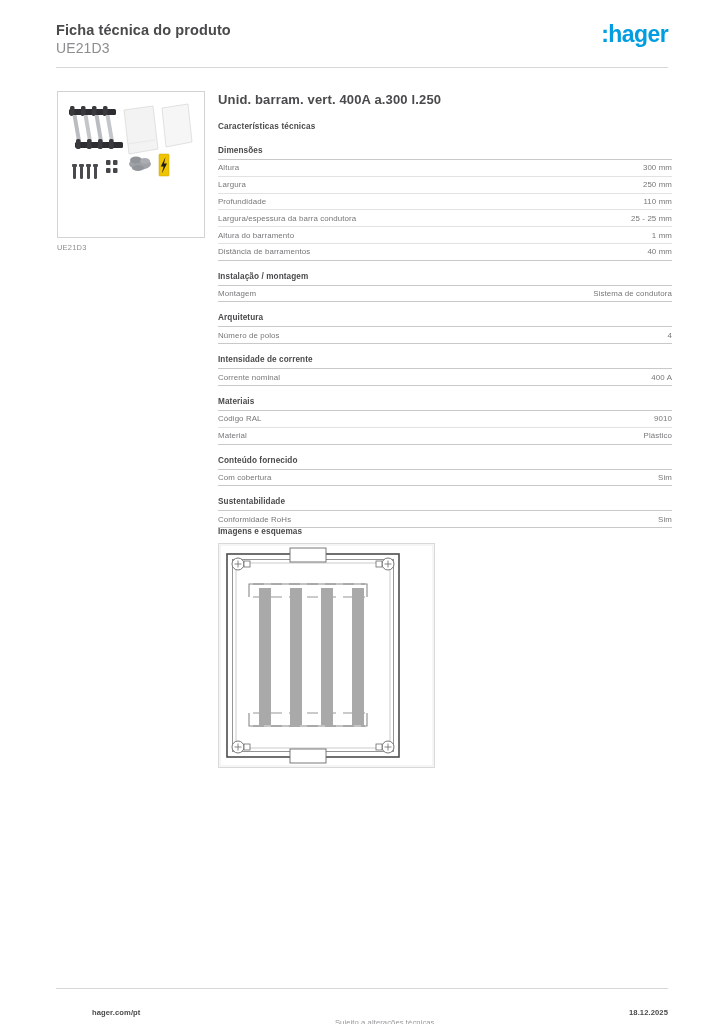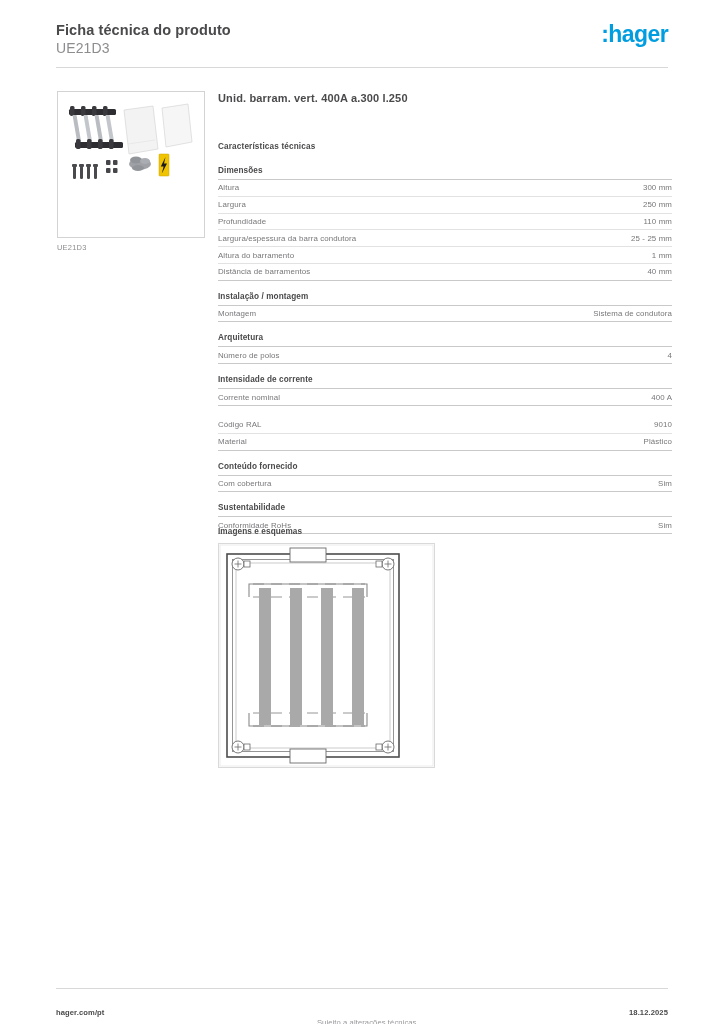--- a/index.html
+++ b/index.html
@@ -87,25 +87,25 @@
   .photo-svg { display: block; }
 
   
   .spec-col {
     position: absolute;
     left: 218px;
     top: 92px;
     width: 454px;
   }
   .product-name {
-    font-size: 11px;
+    font-size: 13px;
     font-weight: bold;
     color: #4a4a4c;
     letter-spacing: 0.15px;
-    margin-bottom: 38px;
+    margin-bottom: 15px;
   }
   .section-intro {
     font-size: 8.2px;
     font-weight: bold;
     color: #4a4a4c;
     letter-spacing: 0.15px;
     margin-bottom: 15px;
   }
   .spec-group { margin-bottom: 11px; }
   .group-title {
@@ -169,20 +169,21 @@
     display: flex;
     align-items: center;
     justify-content: space-between;
     font-size: 7.6px;
   }
   .footer-left {
     font-weight: bold;
     color: #4a4a4c;
     letter-spacing: 0.1px;
     flex: 0 0 auto;
+    margin-left: 36px;
   }
   .footer-center {
     color: #96969a;
     letter-spacing: 0.1px;
     flex: 1 1 auto;
     text-align: center;
     margin-top: 20px;
   }
   .footer-right {
     font-weight: bold;
@@ -312,20 +313,21 @@
           </div>
         </div>
         <div class="spec-group">
           <div class="group-title">Intensidade de corrente</div>
           <div class="spec-row">
             <span class="spec-label">Corrente nominal</span>
             <span class="spec-value">400 A</span>
           </div>
         </div>
         <div class="spec-group">
+          <div class="group-title">Materiais</div>
           <div class="spec-row">
             <span class="spec-label">Código RAL</span>
             <span class="spec-value">9010</span>
           </div>
           <div class="spec-row">
             <span class="spec-label">Material</span>
             <span class="spec-value">Plástico</span>
           </div>
         </div>
         <div class="spec-group">

